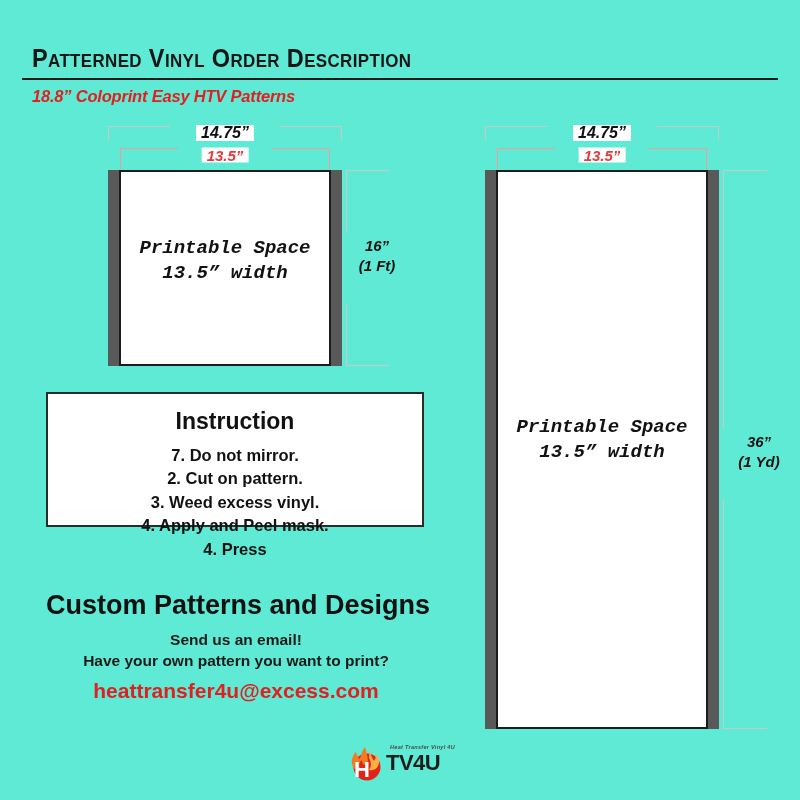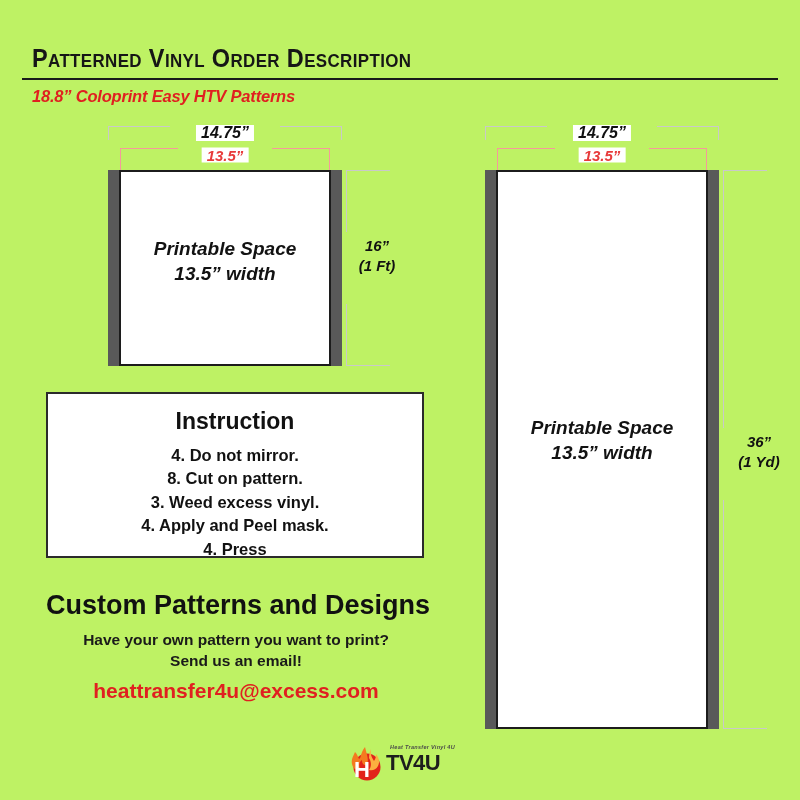--- a/index.html
+++ b/index.html
@@ -4,21 +4,21 @@
 <style>
   html, body {
     margin: 0;
     padding: 0;
     background: #ffffff;
   }
   #page {
     position: relative;
     width: 800px;
     height: 800px;
-    background: #bef264;
+    background: #5eead4;
     font-family: "Liberation Sans", sans-serif;
     overflow: hidden;
   }
 
   
   .doc-title {
     position: absolute;
     left: 32px;
     top: 44px;
     font-family: "Liberation Sans Narrow", "Liberation Sans", sans-serif;
@@ -62,21 +62,21 @@
   }
   .vinyl-inner {
     position: absolute;
     background: #ffffff;
     border: 2px solid #1c1c1c;
     box-sizing: border-box;
   }
   .roll-label {
     position: absolute;
     text-align: center;
-    font-family: Liberation Sans, sans-serif;
+    font-family: Liberation Mono, monospace;
     font-weight: bold;
     font-style: italic;
     color: #121212;
     line-height: 1.32;
     white-space: nowrap;
   }
 
   
   .dim-h {
     position: absolute;
@@ -135,21 +135,21 @@
     line-height: 1.3;
     white-space: nowrap;
   }
 
   
   .instruction-box {
     position: absolute;
     left: 46px;
     top: 392px;
     width: 378px;
-    height: 166px;
+    height: 135px;
     border: 2px solid #2b2b2b;
     box-sizing: border-box;
     background: #ffffff;
   }
   .instruction-title {
     position: absolute;
     left: 0;
     right: 0;
     top: 14px;
     text-align: center;
@@ -334,32 +334,32 @@
       <div class="dim-vtext" style="top:262px; width:58px;">
         <div>36”</div>
         <div>(1 Yd)</div>
       </div>
     </div>
   </div>
 
   <div class="instruction-box">
     <div class="instruction-title">Instruction</div>
     <div class="instruction-list">
-      <div>4. Do not mirror.</div>
-      <div>8. Cut on pattern.</div>
+      <div>7. Do not mirror.</div>
+      <div>2. Cut on pattern.</div>
       <div>3. Weed excess vinyl.</div>
       <div>4. Apply and Peel mask.</div>
       <div>4. Press</div>
     </div>
   </div>
 
   <div class="custom-heading">Custom Patterns and Designs</div>
   <div class="custom-sub">
+    <div>Send us an email!</div>
     <div>Have your own pattern you want to print?</div>
-    <div>Send us an email!</div>
   </div>
   <div class="custom-email">heattransfer4u@excess.com</div>
 
   <div class="logo">
     <svg class="logo-mark" viewBox="0 0 40 36">
       <circle cx="19" cy="21" r="13.5" fill="#e2231a"></circle>
       <path d="M17 1 C12 7 14 11 11 13 C9 8 8 7 7 6 C5 11 3 13 4 18 C5 23 9 25 13 24 C10 20 11 16 14 14 C14 19 17 20 19 18 C21 14 19 9 17 1 Z" fill="#f47b20"></path>
       <path d="M23 3 C22 9 24 12 26 15 C28 12 28 10 28 8 C31 12 32 16 30 20 C28 24 24 25 21 24 C24 20 23 15 21 12 C21 8 22 5 23 3 Z" fill="#fbb040"></path>
       <text x="14" y="31" font-family="Liberation Sans, sans-serif" font-size="22" font-weight="bold" fill="#ffffff" text-anchor="middle">H</text>
     </svg>

